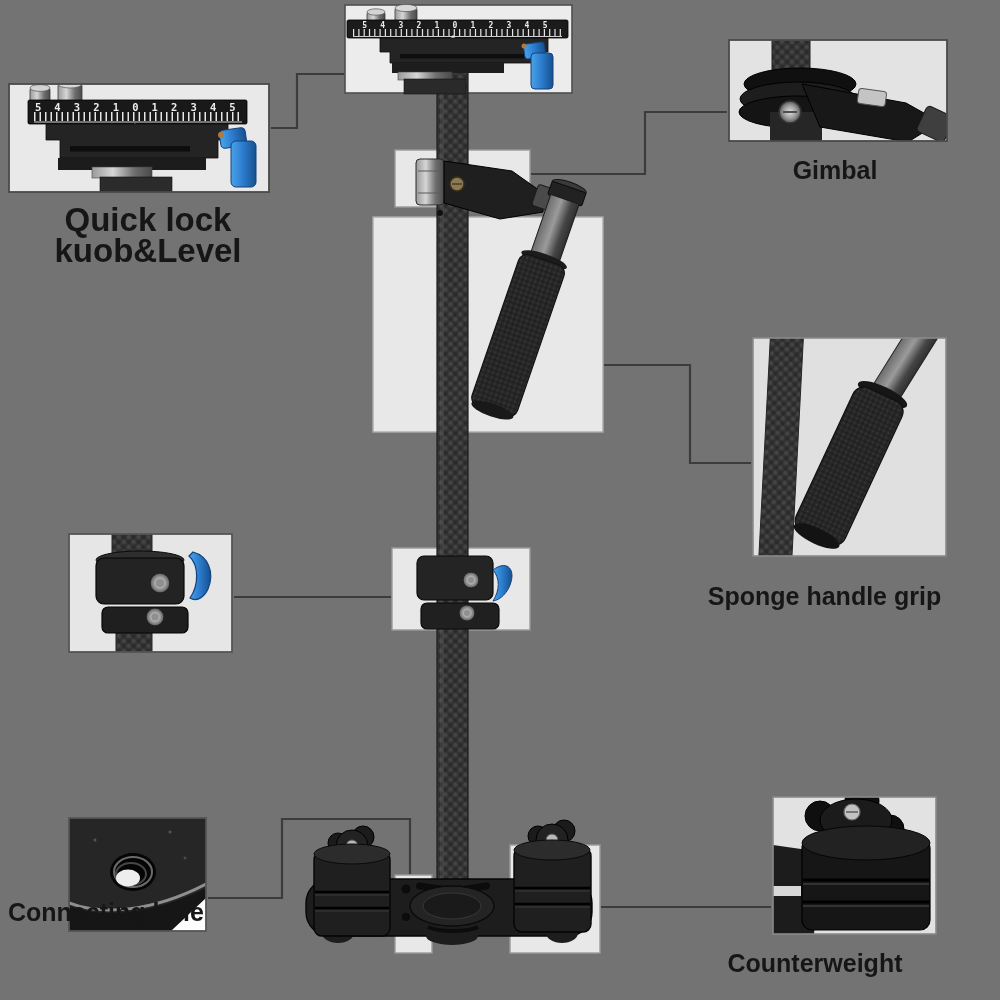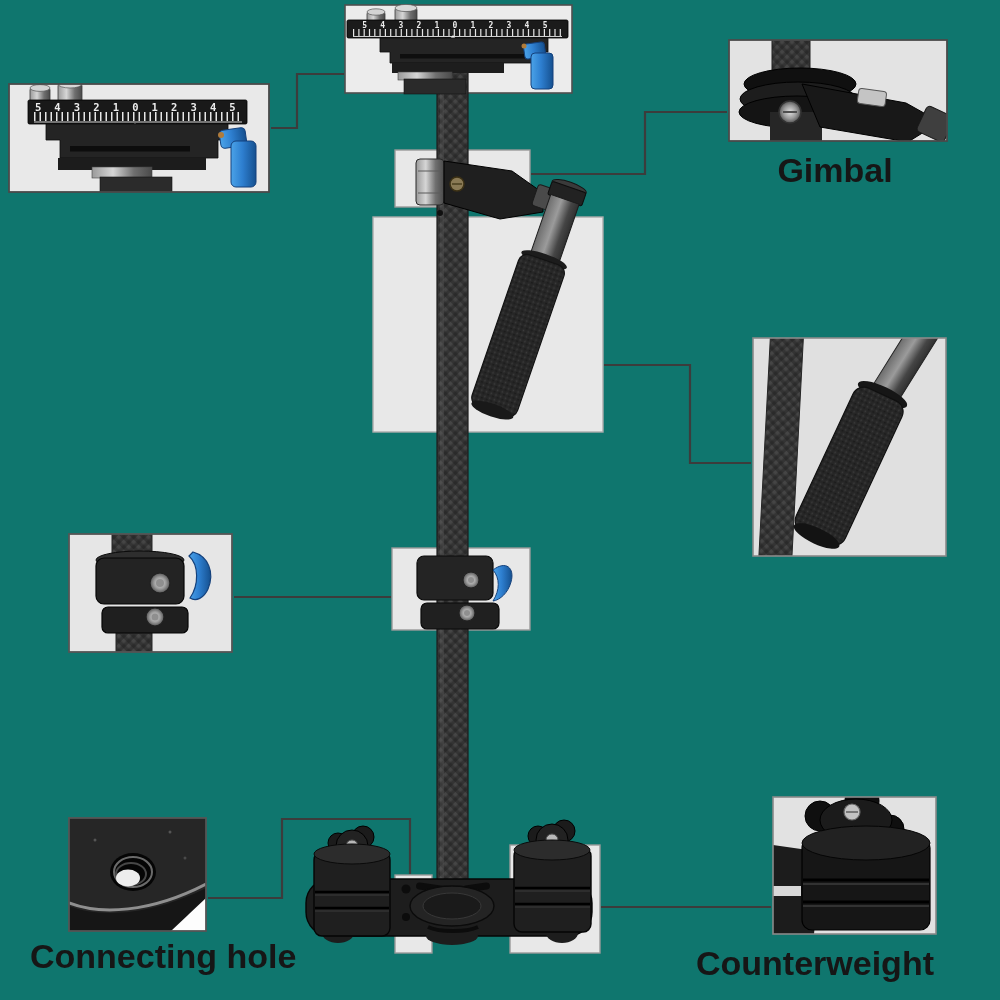--- a/index.html
+++ b/index.html
@@ -1,36 +1,36 @@
 <!DOCTYPE html>
 <html><head>
 <meta charset="utf-8">
 <style>
   html,body{margin:0;padding:0;background:#fff;}
   .canvas{
-    position:relative;width:1000px;height:1000px;background:#0f766e;
+    position:relative;width:1000px;height:1000px;background:#737373;
     font-family:"Liberation Sans",sans-serif;overflow:hidden;
   }
   .scene{position:absolute;left:0;top:0;width:1000px;height:1000px;}
   .label{
-    position:absolute;font-weight:700;color:#161616;font-size:34px;
+    position:absolute;font-weight:700;color:#161616;font-size:25px;
     line-height:34px;white-space:nowrap;
   }
   .label.center{text-align:center;}
   .scale-text{
     position:absolute;color:#ececec;font-family:"DejaVu Sans Mono",monospace;
     font-weight:700;text-align:center;white-space:nowrap;overflow:hidden;
   }
   .scale-main{left:351px;top:21px;width:212px;height:11px;font-size:8px;letter-spacing:4.2px;}
   .scale-inset{left:30px;top:101px;width:214px;height:13px;font-size:10.5px;letter-spacing:3.4px;}
   .lbl-quick{left:17px;top:204px;width:262px;font-size:33px;line-height:31px;}
   .lbl-gimbal{left:735px;top:153px;width:200px;}
   .lbl-sponge{left:652px;top:579px;width:345px;}
   .lbl-height{left:5px;top:670px;width:345px;}
-  .lbl-connect{left:8px;top:939px;width:280px;margin-left:22px;}
+  .lbl-connect{left:8px;top:895px;width:280px;}
   .lbl-counter{left:670px;top:946px;width:290px;}
 </style>
 </head>
 <body>
 
 <div class="canvas">
 
 <svg class="scene" viewBox="0 0 1000 1000" xmlns="http://www.w3.org/2000/svg">
   <defs>
     <pattern id="carbon" width="7" height="7" patternUnits="userSpaceOnUse" patternTransform="rotate(45)">
@@ -325,17 +325,22 @@
       <line x1="803" y1="902" x2="929" y2="902" stroke="#000" stroke-width="3"></line>
       <line x1="803" y1="906" x2="929" y2="906" stroke="#3d3d3d" stroke-width="1.4"></line>
     </g>
     <rect x="773" y="797" width="163" height="137" fill="none" stroke="#8a8a8a" stroke-width="1.6"></rect>
   </g>
 </svg>
 
 <div class="scale-text scale-main">5 4 3 2 1 0 1 2 3 4 5</div>
 <div class="scale-text scale-inset">5 4 3 2 1 0 1 2 3 4 5</div>
 
+<div class="label lbl-quick center">
+  <div>Quick lock</div>
+  <div>kuob&amp;Level</div>
+</div>
 <div class="label lbl-gimbal center">Gimbal</div>
+<div class="label lbl-sponge center">Sponge handle grip</div>
 <div class="label lbl-connect">Connecting hole</div>
 <div class="label lbl-counter center">Counterweight</div>
 
 </div>
 
 </body></html>

